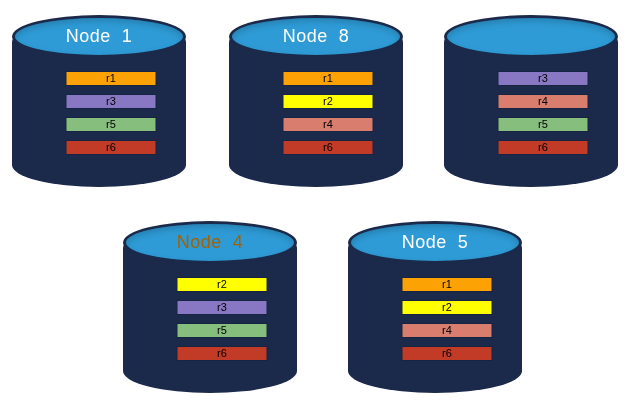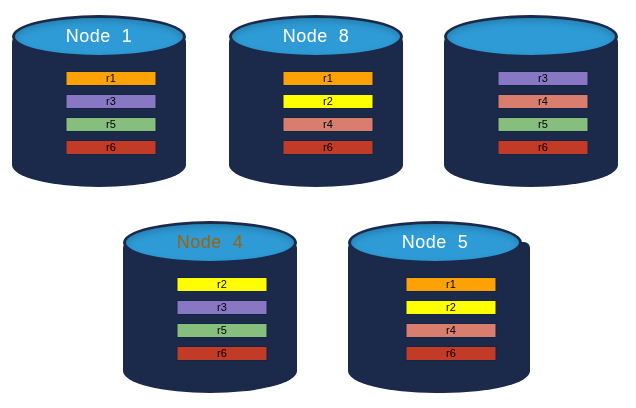--- a/index.html
+++ b/index.html
@@ -18,21 +18,21 @@
   .cylinder {
     position: absolute;
     width: 174px;
     height: 172px;
   }
   
   .pos-0 { left: 12px;  top: 15px;  }
   .pos-1 { left: 229px; top: 15px;  }
   .pos-2 { left: 444px; top: 15px;  }
   .pos-3 { left: 123px; top: 221px; }
-  .pos-4 { left: 348px; top: 221px; padding-left: 8px; }
+  .pos-4 { left: 348px; top: 221px; }
 
   .cyl-body {
     position: absolute;
     left: 0; right: 0;
     top: 21px; bottom: 0;
     border-radius: 6px 6px 87px 87px / 6px 6px 22px 22px;
   }
   .cyl-top {
     position: absolute;
     left: 0; top: 0;

